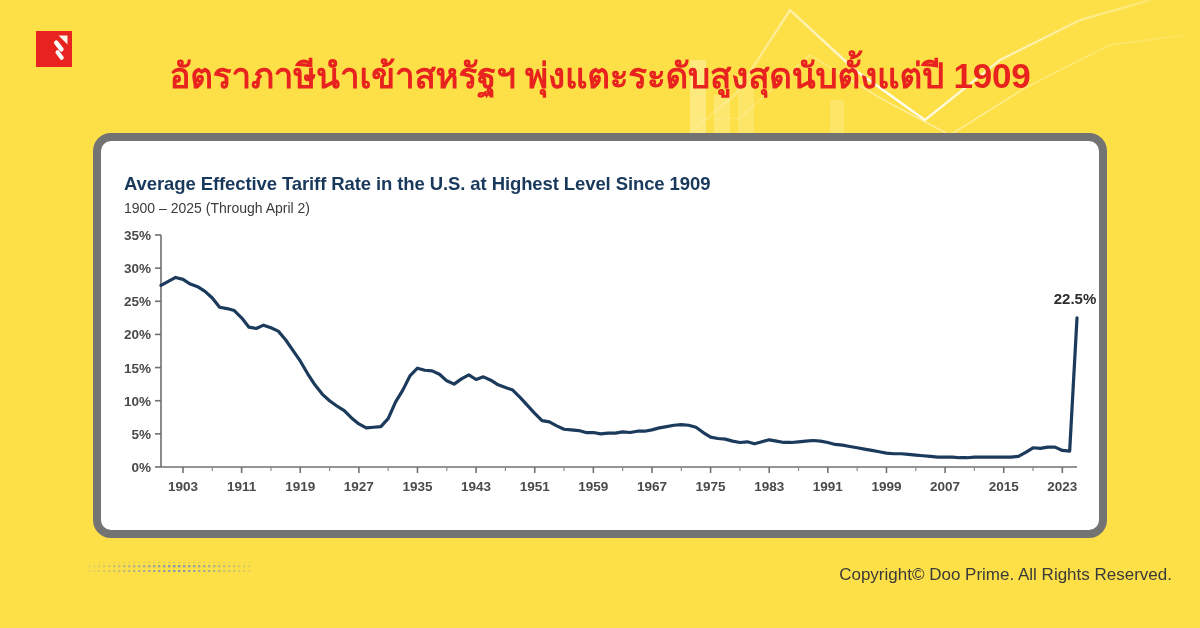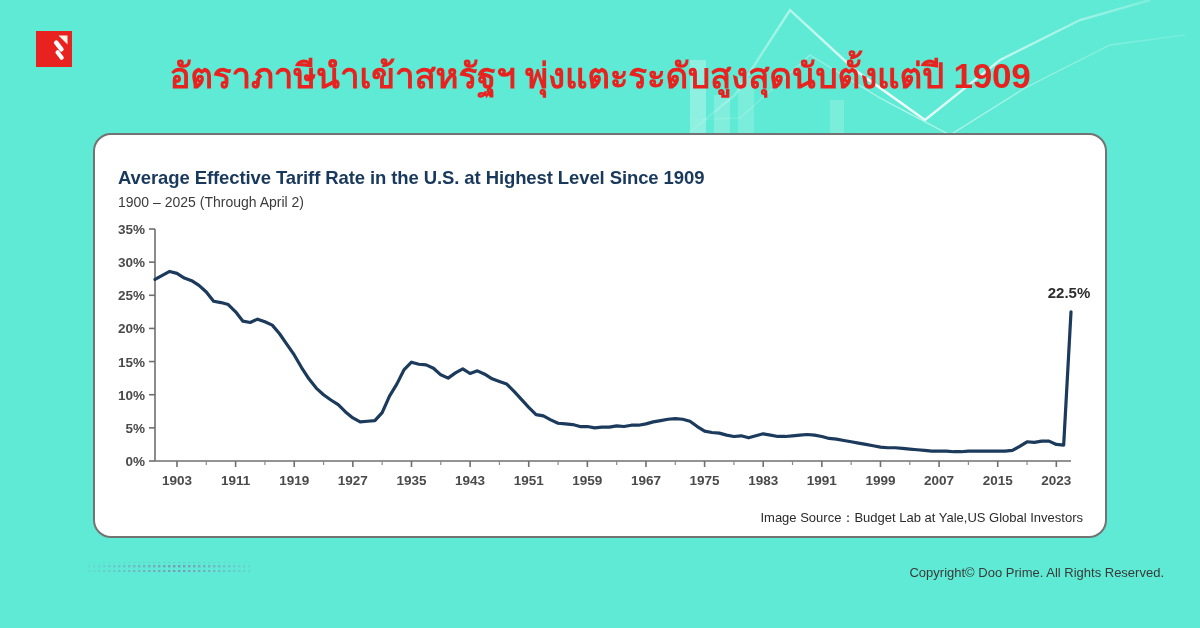--- a/index.html
+++ b/index.html
@@ -4,21 +4,21 @@
 <style>
   * { margin:0; padding:0; box-sizing:border-box; }
   html, body {
     width:1200px; height:628px;
     font-family:"Liberation Sans", sans-serif;
     overflow:hidden;
   }
   #root {
     position:relative;
     width:1200px; height:628px;
-    background:#5eead4;
+    background:#fde047;
   }
   
   .bg-art {
     position:absolute; inset:0;
     overflow:hidden; pointer-events:none;
   }
   .bg-art svg { position:absolute; top:0; right:0; }
 
   
   .logo {
@@ -38,21 +38,21 @@
     letter-spacing:-0.2px;
     white-space:nowrap;
   }
 
   
   .card {
     position:absolute;
     left:93px; top:133px;
     width:1014px; height:405px;
     background:#ffffff;
-    border:2px solid #737373;
+    border:8px solid #737373;
     border-radius:18px;
   }
 
   .chart-title {
     position:absolute; left:23px; top:32px;
     color:#19395c;
     font-size:18.5px;
     font-weight:bold;
     letter-spacing:-0.1px;
     white-space:nowrap;
@@ -90,22 +90,22 @@
     position:absolute;
     right:22px; bottom:9px;
     font-size:13px;
     color:#2b2b2b;
     white-space:nowrap;
   }
 
   
   .copyright {
     position:absolute;
-    right:36px; top:565px;
-    font-size:13px;
+    right:28px; top:565px;
+    font-size:17px;
     color:#3a3a3a;
     white-space:nowrap;
   }
   .deco {
     position:absolute;
     left:38px; top:560px;
     width:215px; height:26px;
   }
 </style>
 </head>
@@ -213,21 +213,20 @@
           <line x1="894.72" y1="238" x2="894.72" y2="244" stroke="#6f6f6f" stroke-width="1.6"></line>
           <text x="894.72" y="262" class="tick-label x">2015</text>
           <line x1="924.0319999999999" y1="238" x2="924.0319999999999" y2="242" stroke="#8a8a8a" stroke-width="1.2"></line>
           <line x1="953.3439999999999" y1="238" x2="953.3439999999999" y2="244" stroke="#6f6f6f" stroke-width="1.6"></line>
           <text x="953.3439999999999" y="262" class="tick-label x">2023</text>
           <polyline points="52.00,56.38 59.33,52.40 66.66,48.42 73.98,50.41 81.31,55.05 88.64,57.70 95.97,62.34 103.30,68.97 110.62,78.25 117.95,79.58 125.28,81.57 132.61,88.86 139.94,98.14 147.26,99.46 154.59,96.15 161.92,98.80 169.25,102.11 176.58,110.73 183.90,121.34 191.23,131.94 198.56,144.54 205.89,155.81 213.22,165.09 220.54,171.71 227.87,177.02 235.20,181.66 242.53,188.95 249.86,194.91 257.18,198.89 264.51,198.23 271.84,197.57 279.17,189.61 286.50,173.04 293.82,161.11 301.15,146.53 308.48,139.23 315.81,141.22 323.14,141.89 330.46,145.20 337.79,151.83 345.12,155.14 352.45,149.84 359.78,145.86 367.10,150.50 374.43,147.85 381.76,151.17 389.09,155.81 396.42,158.46 403.74,161.11 411.07,168.40 418.40,176.35 425.73,184.31 433.06,191.60 440.38,192.93 447.71,196.90 455.04,200.22 462.37,200.88 469.70,201.54 477.02,203.53 484.35,203.53 491.68,204.86 499.01,204.19 506.34,204.19 513.66,202.87 520.99,203.53 528.32,202.21 535.65,202.21 542.98,200.88 550.30,198.89 557.63,197.57 564.96,196.24 572.29,195.58 579.62,196.24 586.94,198.23 594.27,203.53 601.60,208.17 608.93,209.50 616.26,210.16 623.58,212.15 630.91,213.47 638.24,212.81 645.57,214.80 652.90,212.81 660.22,210.82 667.55,212.15 674.88,213.47 682.21,213.47 689.54,212.81 696.86,212.15 704.19,211.49 711.52,212.15 718.85,213.47 726.18,215.46 733.50,216.13 740.83,217.45 748.16,218.78 755.49,220.10 762.82,221.43 770.14,222.75 777.47,224.08 784.80,224.74 792.13,224.74 799.46,225.41 806.78,226.07 814.11,226.73 821.44,227.39 828.77,228.06 836.10,228.06 843.42,228.06 850.75,228.72 858.08,228.72 865.41,228.06 872.74,228.06 880.06,228.06 887.39,228.06 894.72,228.06 902.05,228.06 909.38,227.39 916.70,223.42 924.03,218.78 931.36,219.44 938.69,218.11 946.02,218.11 953.34,221.43 960.67,222.09 968.00,88.86" fill="none" stroke="#1b3a5c" stroke-width="3.2" stroke-linejoin="round" stroke-linecap="round"></polyline>
           <text x="966" y="74.85714285714283" class="point-label">22.5%</text>
         </svg>
     </div>
 
-    <div class="img-source">Image Source：Budget Lab at Yale,US Global Investors</div>
   </div>
 
   <div class="copyright">Copyright© Doo Prime. All Rights Reserved.</div>
 
   <div class="deco">
     <svg width="215" height="26" viewBox="0 0 215 26">
       <defs>
         <pattern id="dotsR" width="4" height="4" patternUnits="userSpaceOnUse">
           <rect width="2.1" height="2.1" fill="#e8231f"></rect>
         </pattern>

